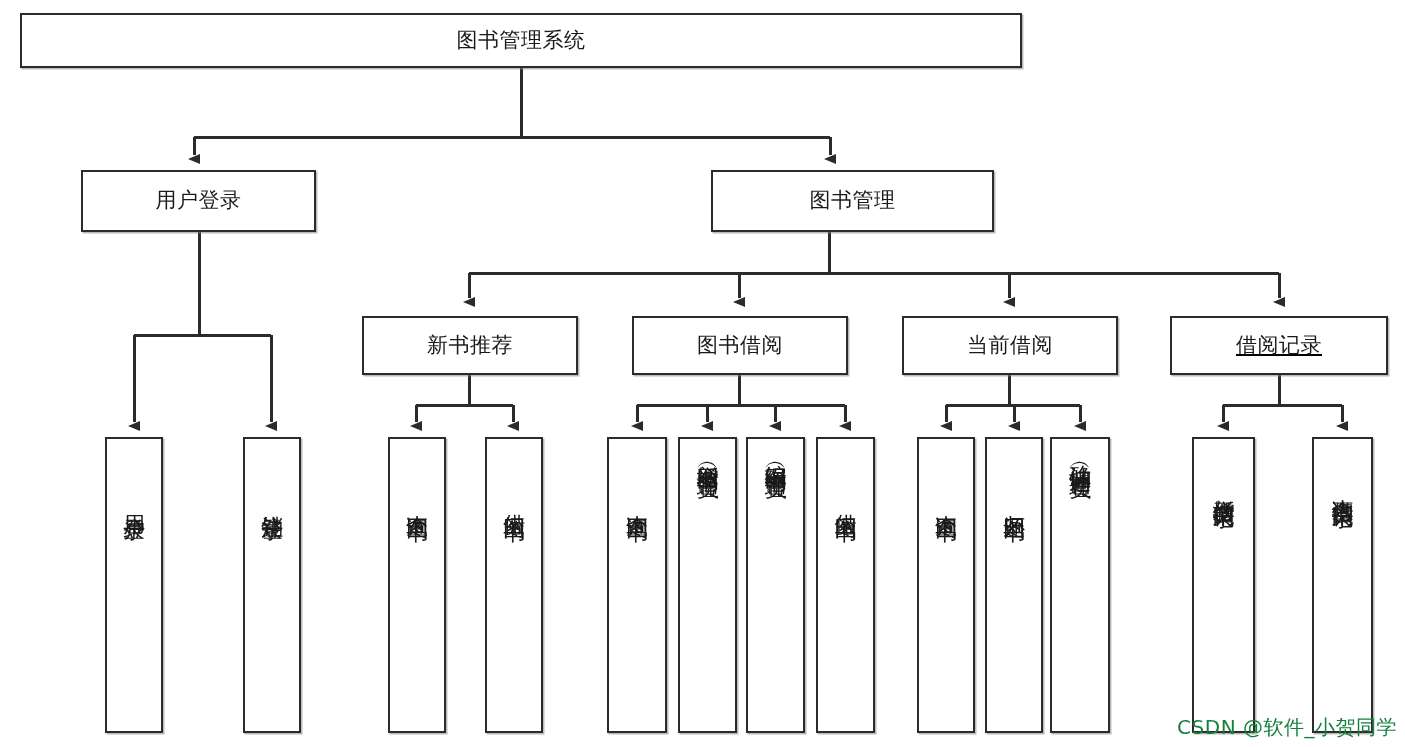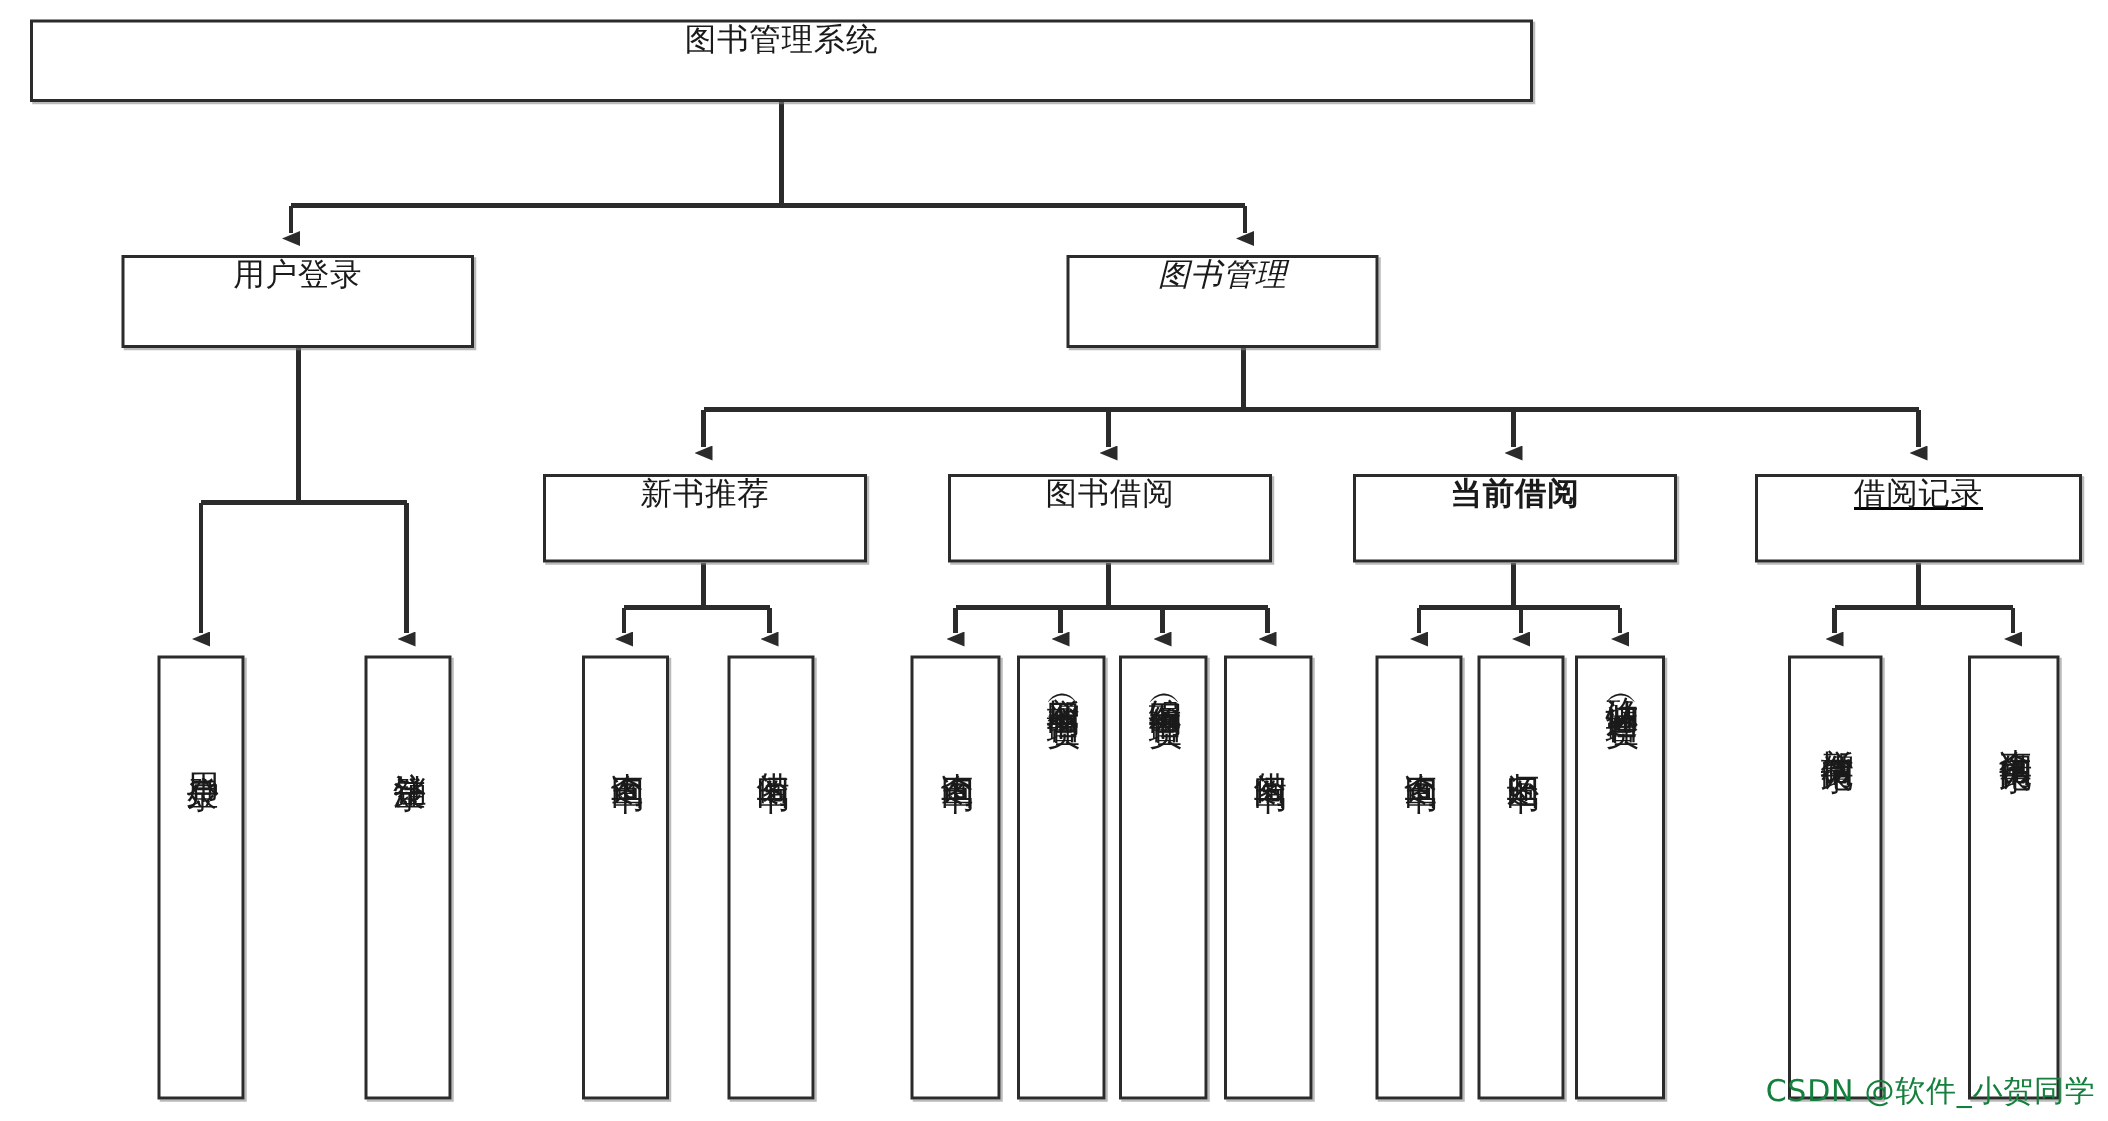--- a/index.html
+++ b/index.html
@@ -25,21 +25,21 @@
     top: 0;
     width: 1405px;
     height: 747px;
   }
   .node-box {
     position: absolute;
     box-sizing: border-box;
     border: 2px solid #2b2b2b;
     background: #ffffff;
     display: flex;
-    align-items: flex-start;
+    align-items: center;
     justify-content: center;
     box-shadow: 1.5px 1.5px 0 rgba(130,130,130,0.55);
   }
   .node-label {
     color: #1a1a1a;
     font-size: 21px;
     line-height: 1.12;
     letter-spacing: 0.5px;
     white-space: nowrap;
   }
@@ -129,31 +129,31 @@
     </g>
   </svg>
 
   <div class="node-box" style="left:20px; top:13px; width:1002px; height:55px;">
     <span class="node-label">图书管理系统</span>
   </div>
 
   <div class="node-box" style="left:81px; top:170px; width:235px; height:62px;">
     <span class="node-label">用户登录</span>
   </div>
-  <div class="node-box" style="left:711px; top:170px; width:208px; height:62px;font-style:italic;">
+  <div class="node-box" style="left:711px; top:170px; width:283px; height:62px;">
     <span class="node-label">图书管理</span>
   </div>
 
   <div class="node-box" style="left:632px; top:316px; width:216px; height:59px;">
     <span class="node-label">图书借阅</span>
   </div>
   <div class="node-box" style="left:362px; top:316px; width:216px; height:59px;">
     <span class="node-label">新书推荐</span>
   </div>
-  <div class="node-box" style="left:902px; top:316px; width:216px; height:59px;font-weight:bold;">
+  <div class="node-box" style="left:902px; top:316px; width:216px; height:59px;">
     <span class="node-label">当前借阅</span>
   </div>
   <div class="node-box" style="left:1170px; top:316px; width:218px; height:59px;text-decoration:underline;">
     <span class="node-label">借阅记录</span>
   </div>
 
   <div class="node-box vertical mid" style="left:105px; top:437px; width:58px; height:296px;">
     <span class="node-label">用户登录</span>
   </div>
   <div class="node-box vertical mid" style="left:243px; top:437px; width:58px; height:296px;">

